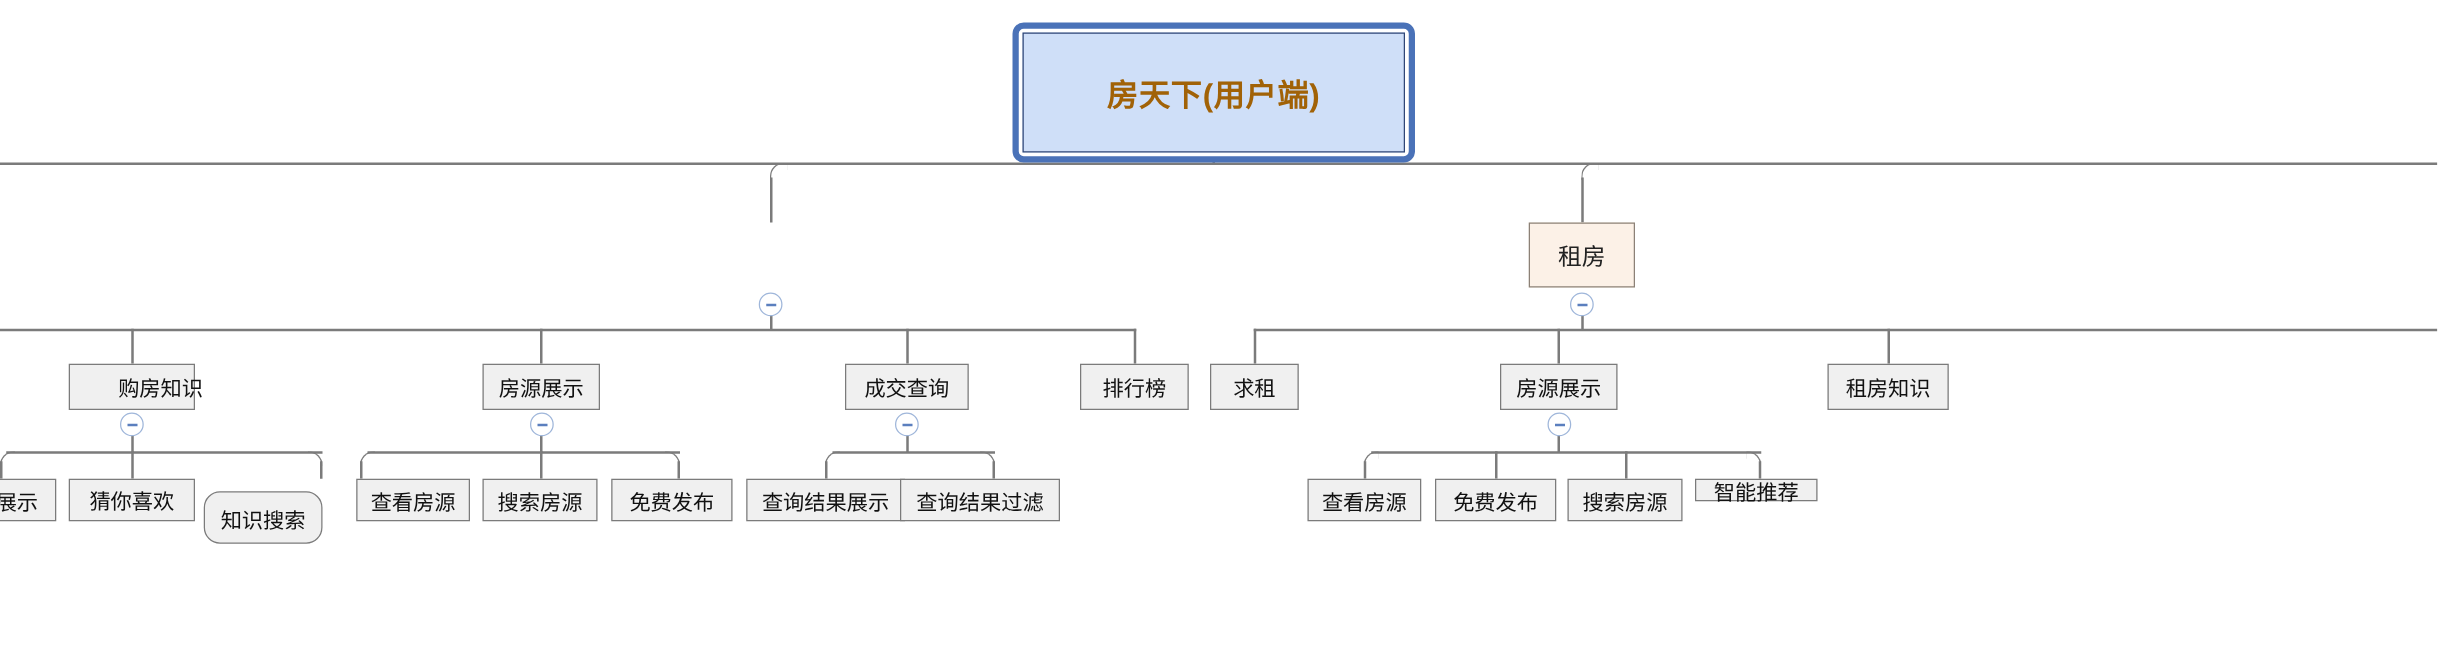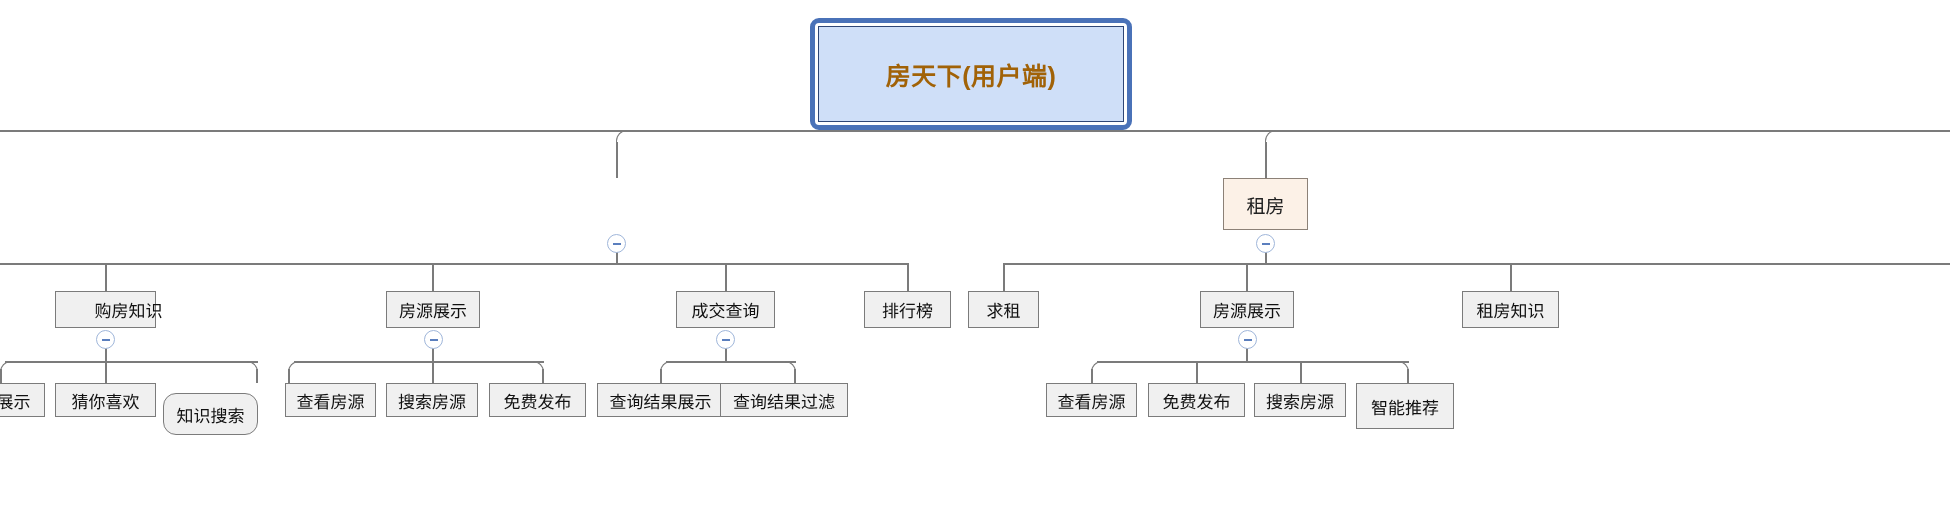--- a/index.html
+++ b/index.html
@@ -227,15 +227,15 @@
   <div class="elbow tl" style="left:1091px; top:361px; width:12px; height:12px;"></div>
   <div class="elbow tr" style="left:1397px; top:361px; width:12px; height:12px;"></div>
   <div class="conn v" style="left:1091px; top:369px; width:1.6px; height:14px;"></div>
   <div class="conn v" style="left:1196px; top:361px; width:1.6px; height:22px;"></div>
   <div class="conn v" style="left:1300px; top:361px; width:1.6px; height:22px;"></div>
   <div class="conn v" style="left:1407px; top:369px; width:1.6px; height:14px;"></div>
 
   <div class="node leaf" style="left:1046px; top:383px; width:91px; height:34px;">查看房源</div>
   <div class="node leaf" style="left:1148px; top:383px; width:97px; height:34px;">免费发布</div>
   <div class="node leaf" style="left:1254px; top:383px; width:92px; height:34px;">搜索房源</div>
-  <div class="node leaf" style="left:1356px; top:383px; width:98px; height:46px;">智能推荐</div>
+  <div class="node leaf" style="left:1356px; top:383px; width:98px; height:18px;">智能推荐</div>
 
 </div>
 
 </body></html>

